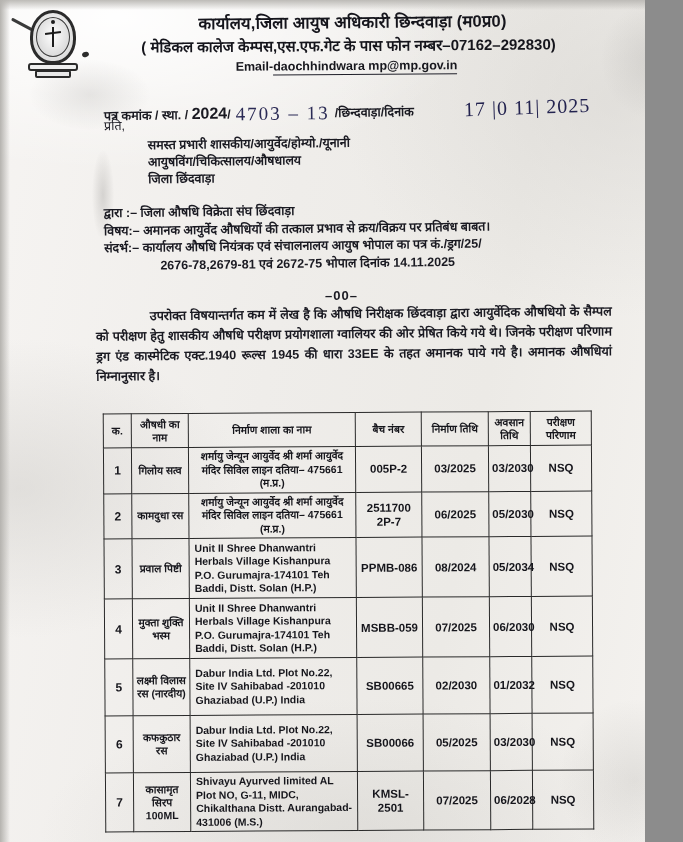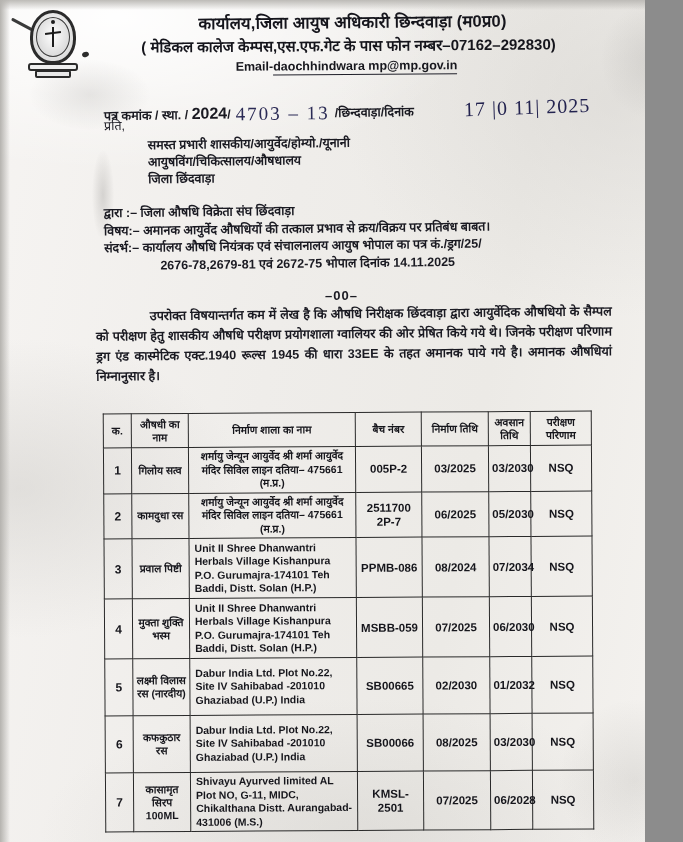--- a/index.html
+++ b/index.html
@@ -435,21 +435,21 @@
             <td class="c-mfg">06/2025</td>
             <td class="c-exp">05/2030</td>
             <td class="c-res">NSQ</td>
           </tr>
           <tr data-rh="r3">
             <td class="c-sr">3</td>
             <td class="c-drug">प्रवाल पिष्टी</td>
             <td class="c-mfr eng">Unit II Shree Dhanwantri Herbals Village Kishanpura P.O. Gurumajra-174101 Teh Baddi,  Distt. Solan (H.P.)</td>
             <td class="c-batch">PPMB-086</td>
             <td class="c-mfg">08/2024</td>
-            <td class="c-exp">07/2034</td>
+            <td class="c-exp">05/2034</td>
             <td class="c-res">NSQ</td>
           </tr>
           <tr data-rh="r4">
             <td class="c-sr">4</td>
             <td class="c-drug">मुक्ता शुक्ति भस्म</td>
             <td class="c-mfr eng">Unit II Shree Dhanwantri Herbals Village Kishanpura P.O. Gurumajra-174101 Teh Baddi,  Distt. Solan (H.P.)</td>
             <td class="c-batch">MSBB-059</td>
             <td class="c-mfg">07/2025</td>
             <td class="c-exp">06/2030</td>
             <td class="c-res">NSQ</td>
@@ -461,21 +461,21 @@
             <td class="c-batch">SB00665</td>
             <td class="c-mfg">02/2030</td>
             <td class="c-exp">01/2032</td>
             <td class="c-res">NSQ</td>
           </tr>
           <tr data-rh="r6">
             <td class="c-sr">6</td>
             <td class="c-drug">कफकुठार रस</td>
             <td class="c-mfr eng">Dabur India Ltd. Plot No.22, Site IV Sahibabad -201010 Ghaziabad (U.P.) India</td>
             <td class="c-batch">SB00066</td>
-            <td class="c-mfg">08/2025</td>
+            <td class="c-mfg">05/2025</td>
             <td class="c-exp">03/2030</td>
             <td class="c-res">NSQ</td>
           </tr>
           <tr data-rh="r7">
             <td class="c-sr">7</td>
             <td class="c-drug">कासामृत सिरप 100ML</td>
             <td class="c-mfr eng">Shivayu Ayurved limited AL Plot NO, G-11, MIDC, Chikalthana Distt. Aurangabad-431006 (M.S.)</td>
             <td class="c-batch">KMSL-2501</td>
             <td class="c-mfg">07/2025</td>
             <td class="c-exp">06/2028</td>

